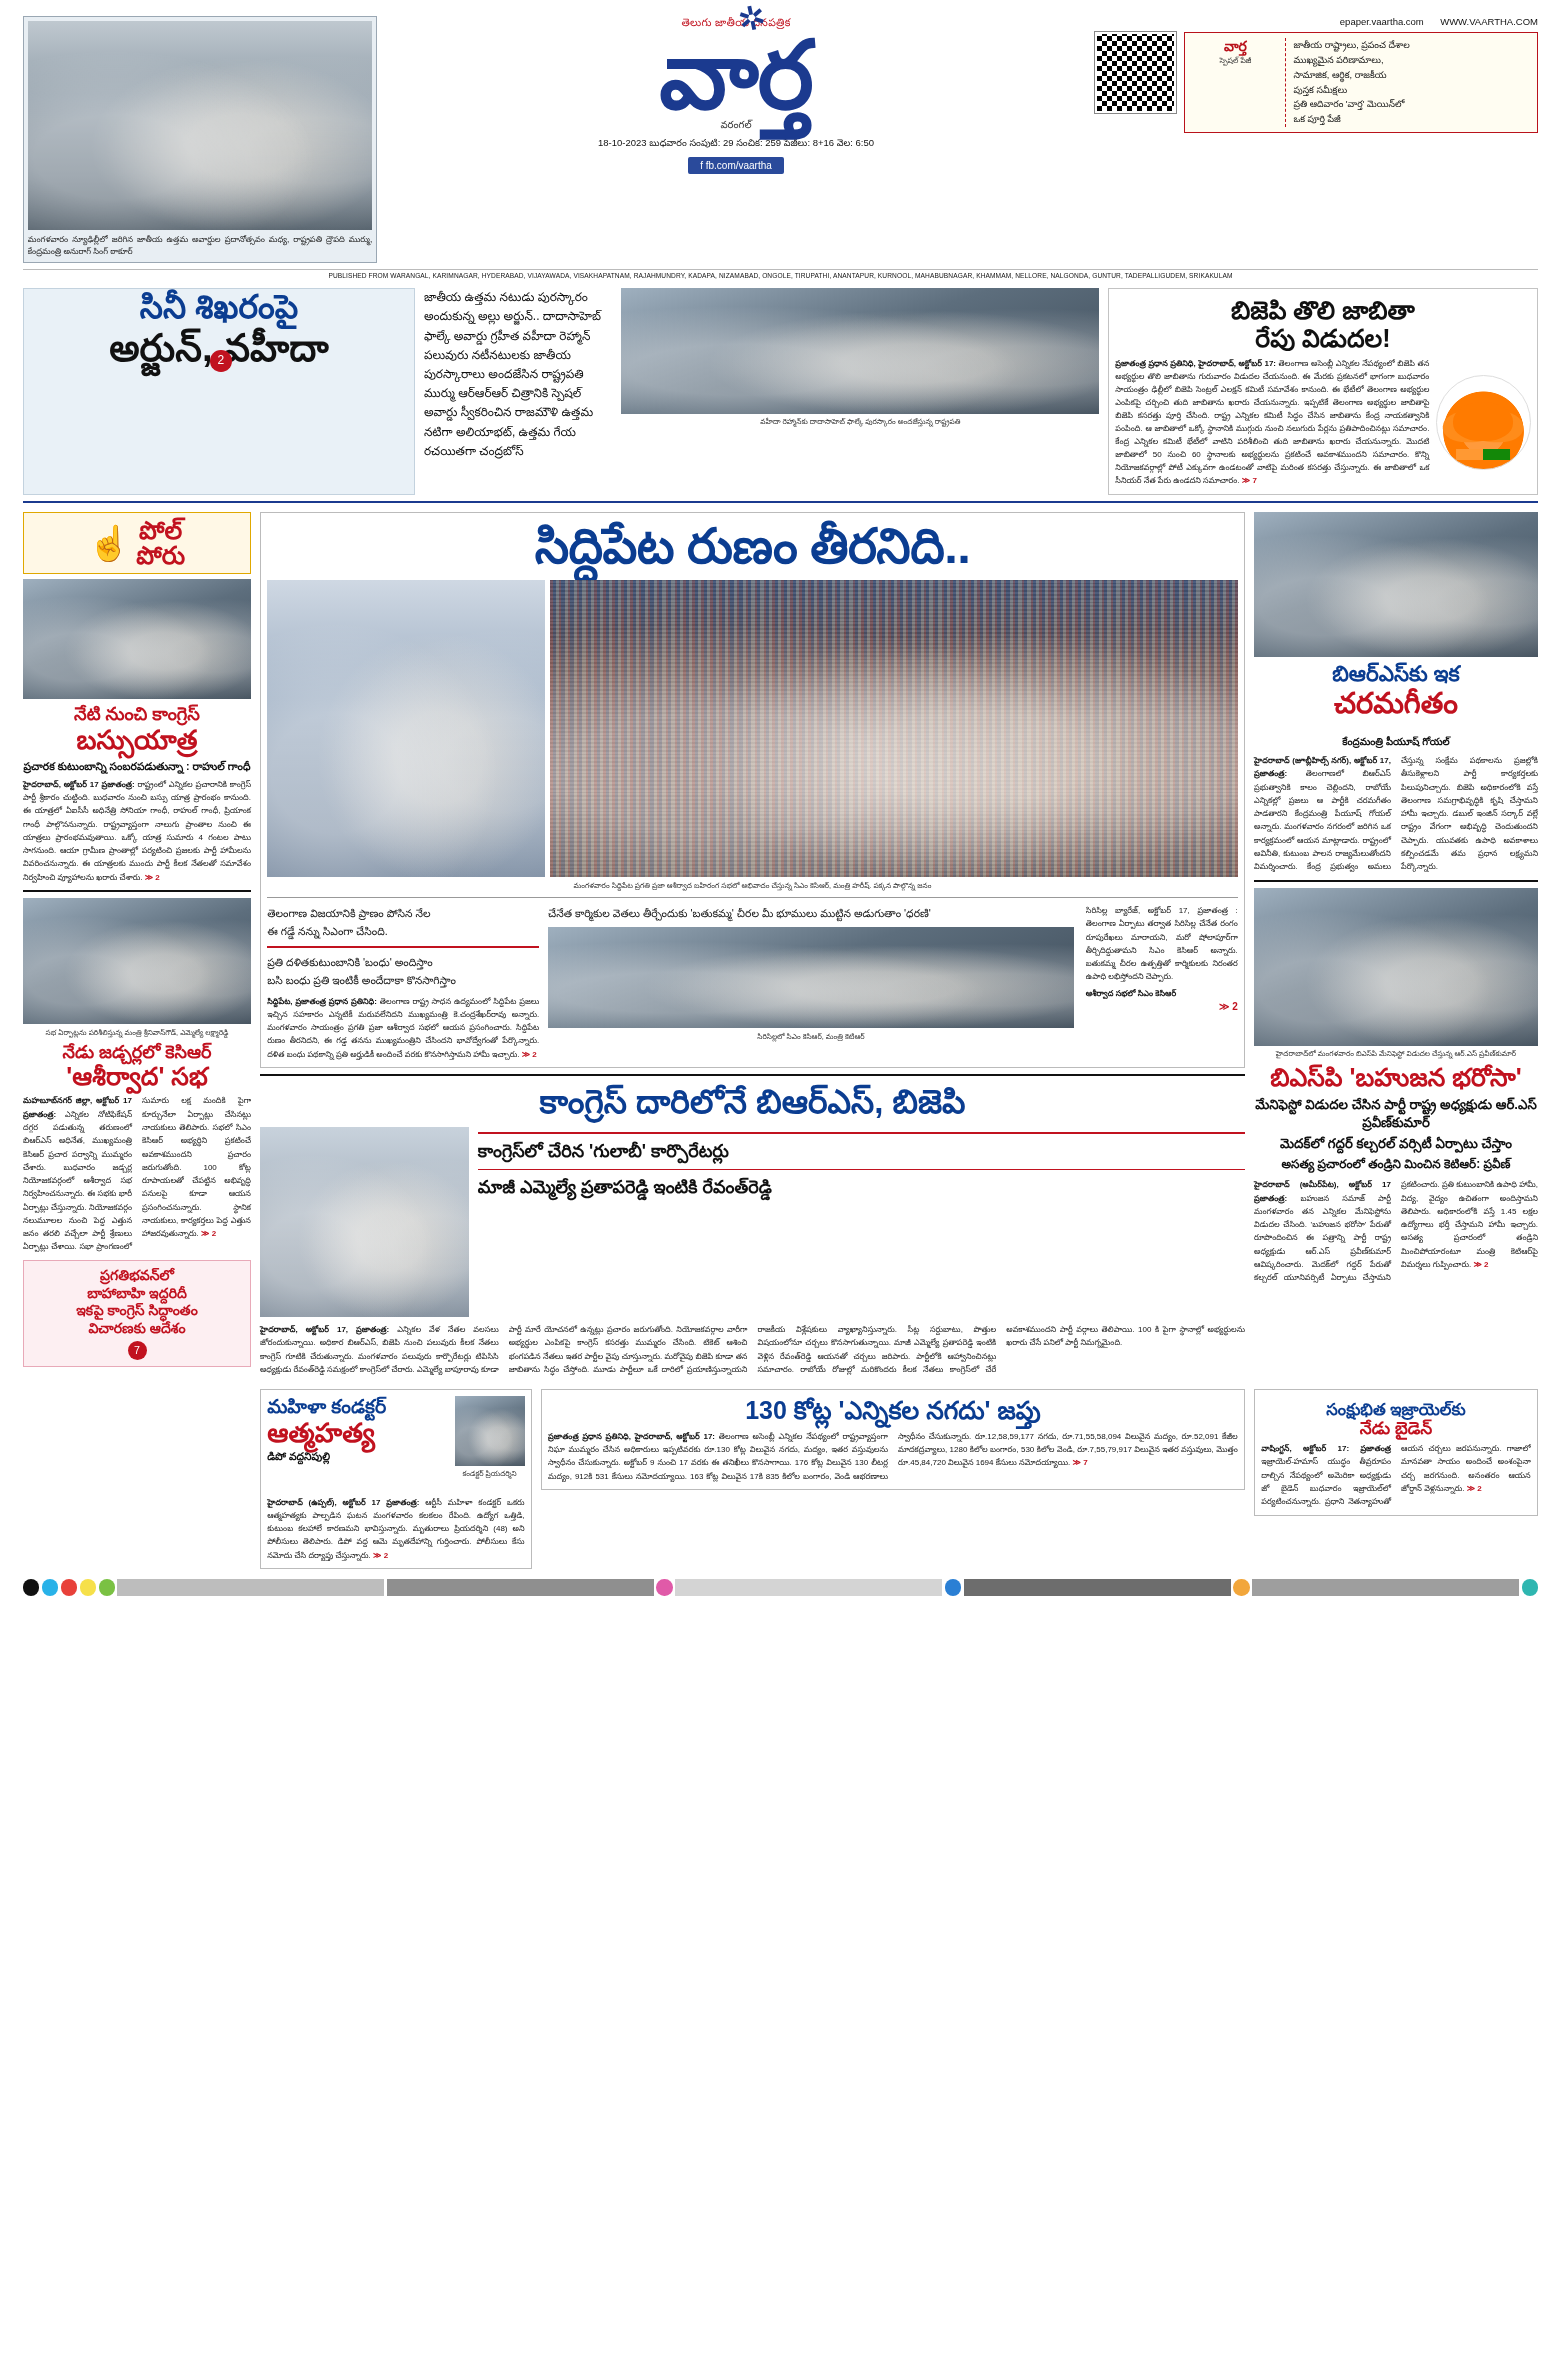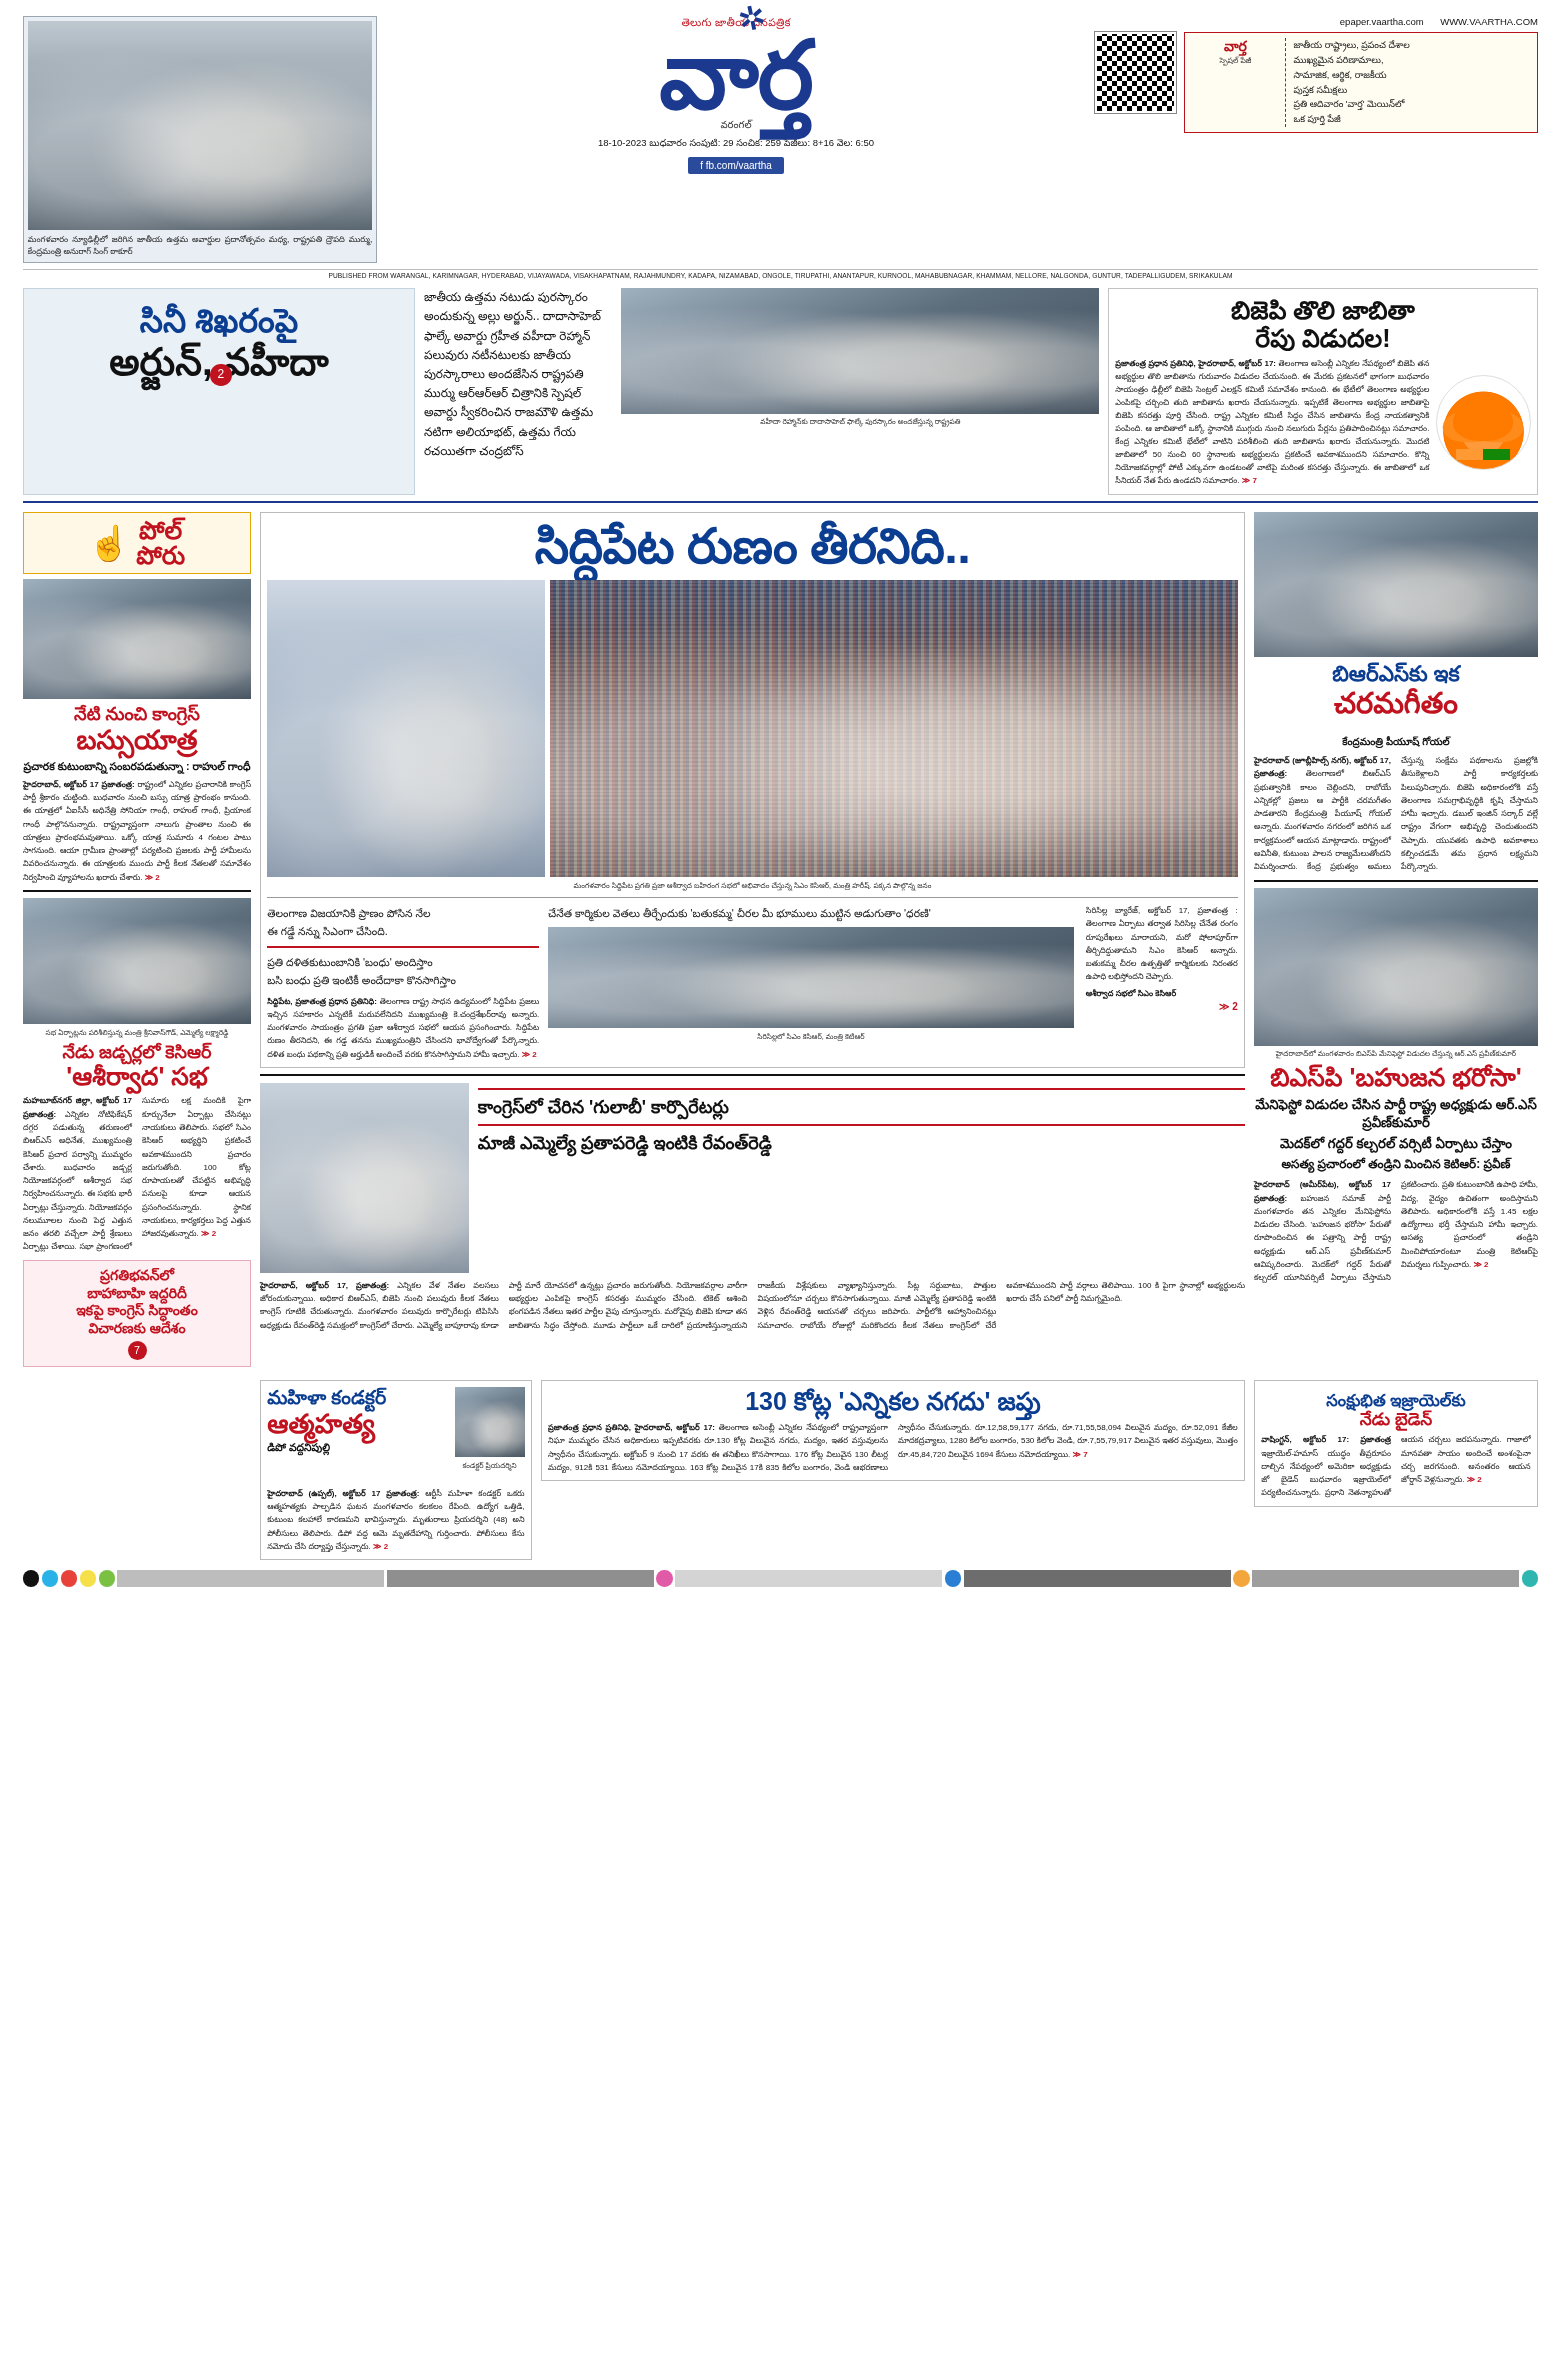--- a/index.html
+++ b/index.html
@@ -99,21 +99,21 @@
   .ad-right { font-size:9.2px; line-height:1.6; color:#111; }
   .ad-right div { white-space: nowrap; }
 
   .rule { height:1.9px; background:#1b3a8f; margin:6.3px 23px 0 23px; }
 
   
   .topstrip {
     display:flex; gap:8.9px; padding:8.9px 23px 0 23px; align-items:stretch;
   }
   .ts-left {
-    flex: 0 0 392px; background:#e9f1f7; border:0.6px solid #c3d2de; padding:15px;
+    flex: 0 0 392px; background:#e9f1f7; border:0.6px solid #c3d2de; padding:1px;
   }
   .ts-head {
     text-align:center; color:#0b3d91; font-size:33px; font-weight:700; line-height:1.05;
   }
   .ts-sub { text-align:center; font-size:38px; font-weight:700; color:#111; margin-top:2.5px;}
   .circ {
     display:inline-block; width:21.5px; height:21.5px; border-radius:50%;
     background:#c1121f; color:#fff; font-size:12px; line-height:21.5px; text-align:center;
     vertical-align:middle; margin-left:3.8px;
   }
@@ -385,20 +385,21 @@
                 <div class="more" style="text-align:right">≫ <span>2</span></div>
               </div>
             </div>
           </div>
         </div>
       </div>
 
       <div class="hr thick"></div>
 
       <div>
+        <div class="section-title" style="font-size:33px">కాంగ్రెస్ దారిలోనే బిఆర్ఎస్, బిజెపి</div>
         <div style="display:flex;gap:8.9px;margin-top:6.3px">
           <div style="flex:0 0 209px">
             <div class="photo portrait" style="height:190px"></div>
           </div>
           <div style="flex:1 1 auto">
             <div class="redline"></div>
             <div class="kicker" style="font-size:17.7px;text-align:left">కాంగ్రెస్‌లో చేరిన 'గులాబీ' కార్పొరేటర్లు</div>
             <div class="redline"></div>
             <div class="kicker" style="font-size:17.7px;text-align:left">మాజీ ఎమ్మెల్యే ప్రతాపరెడ్డి ఇంటికి రేవంత్‌రెడ్డి</div>
           </div>

